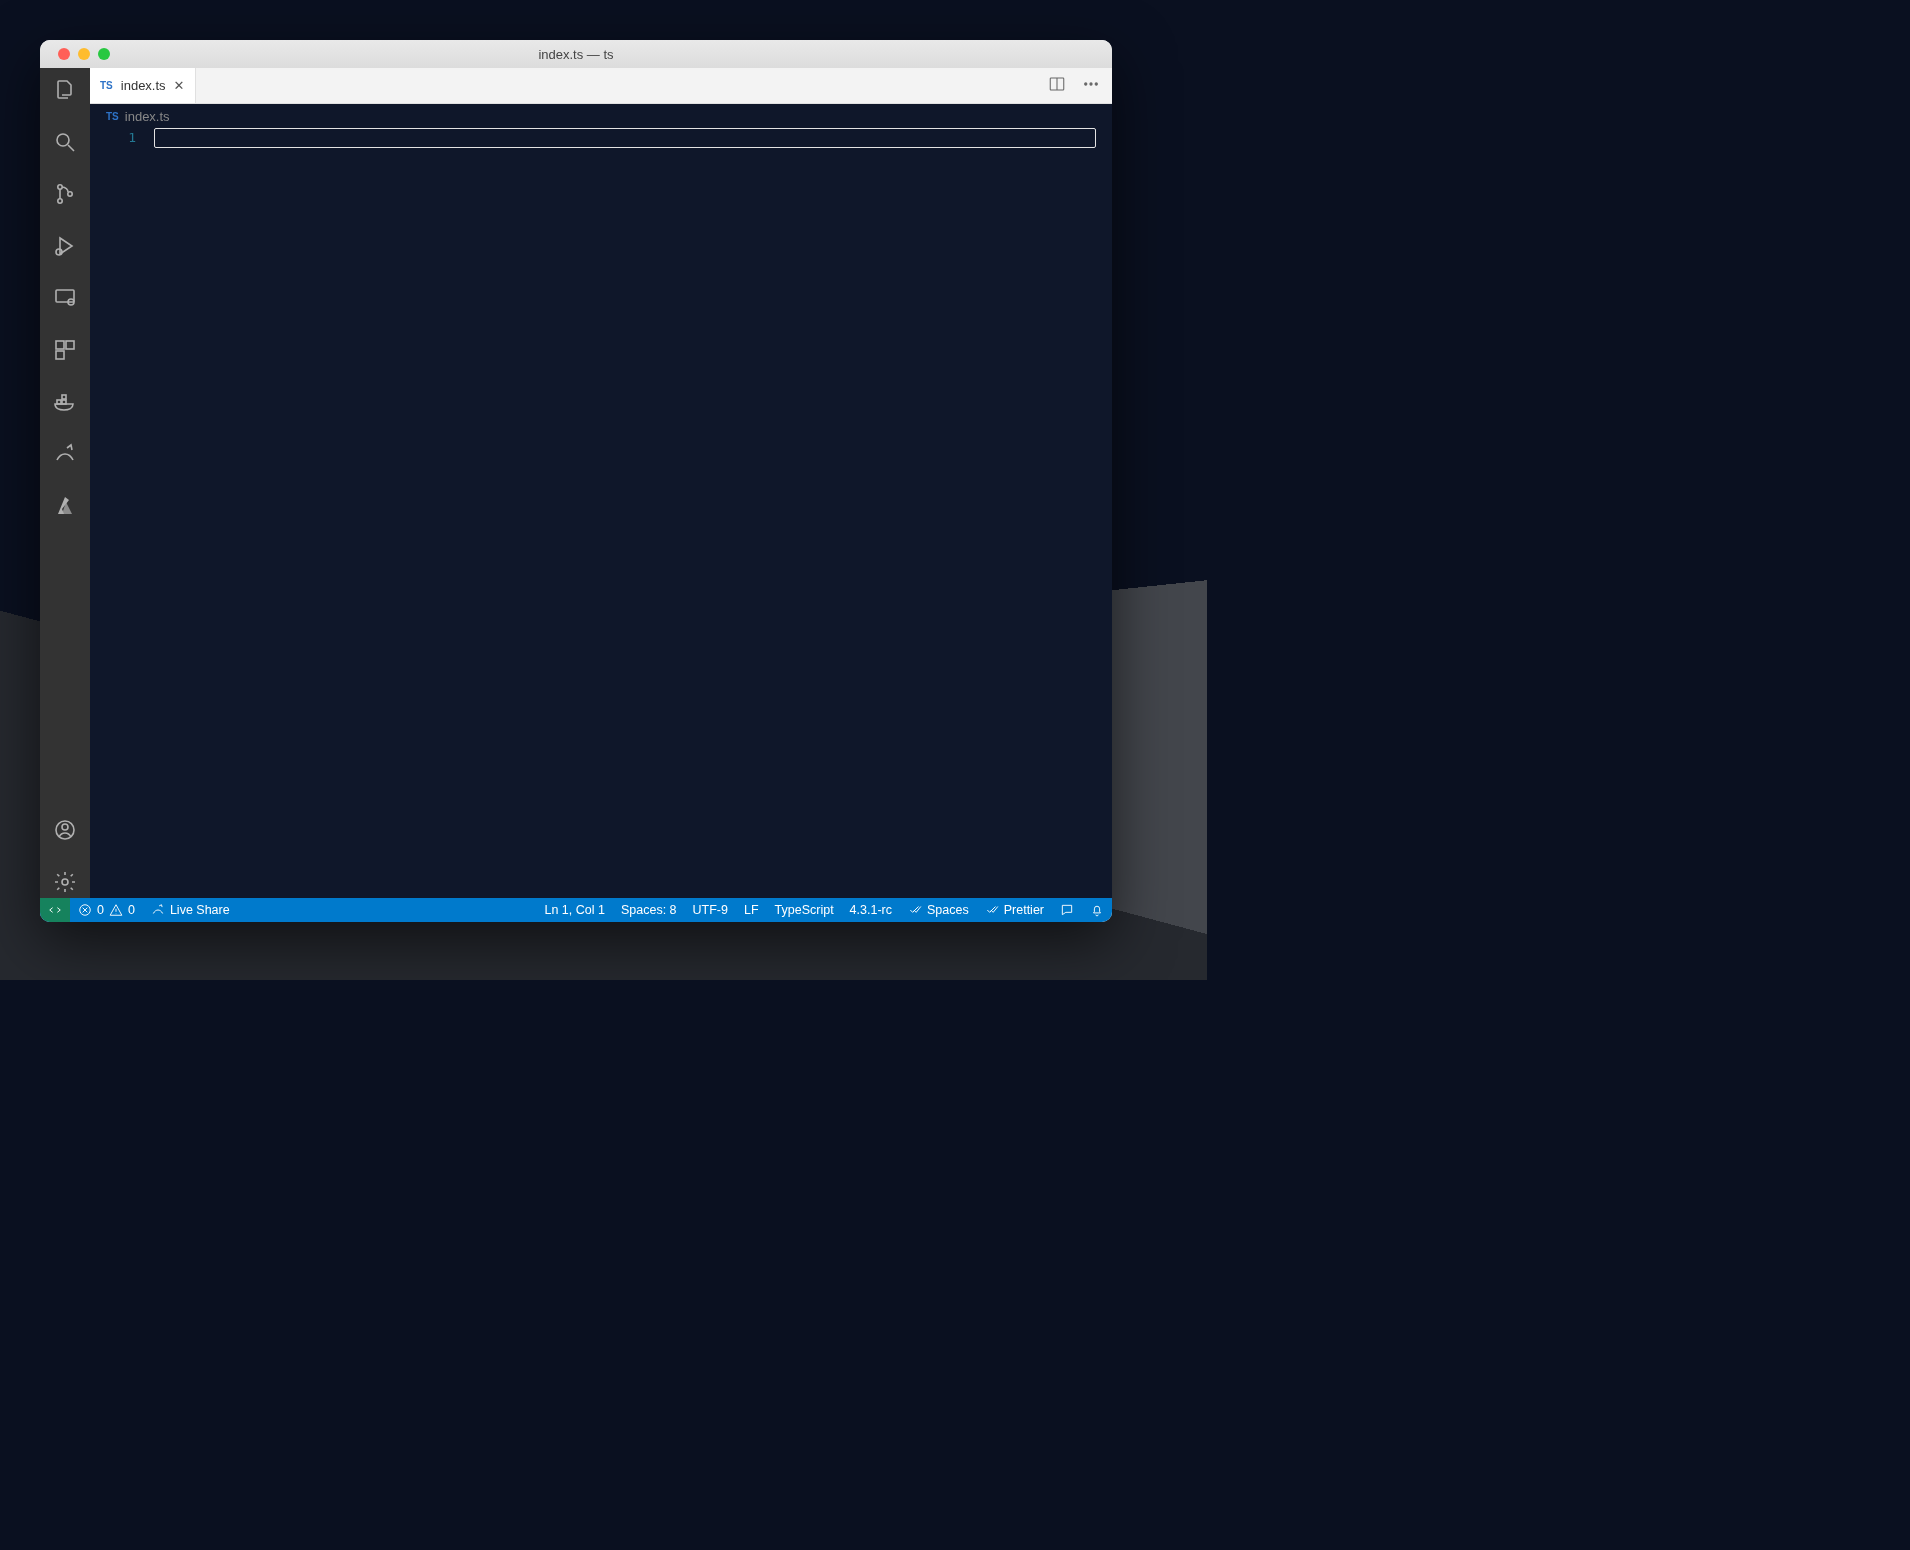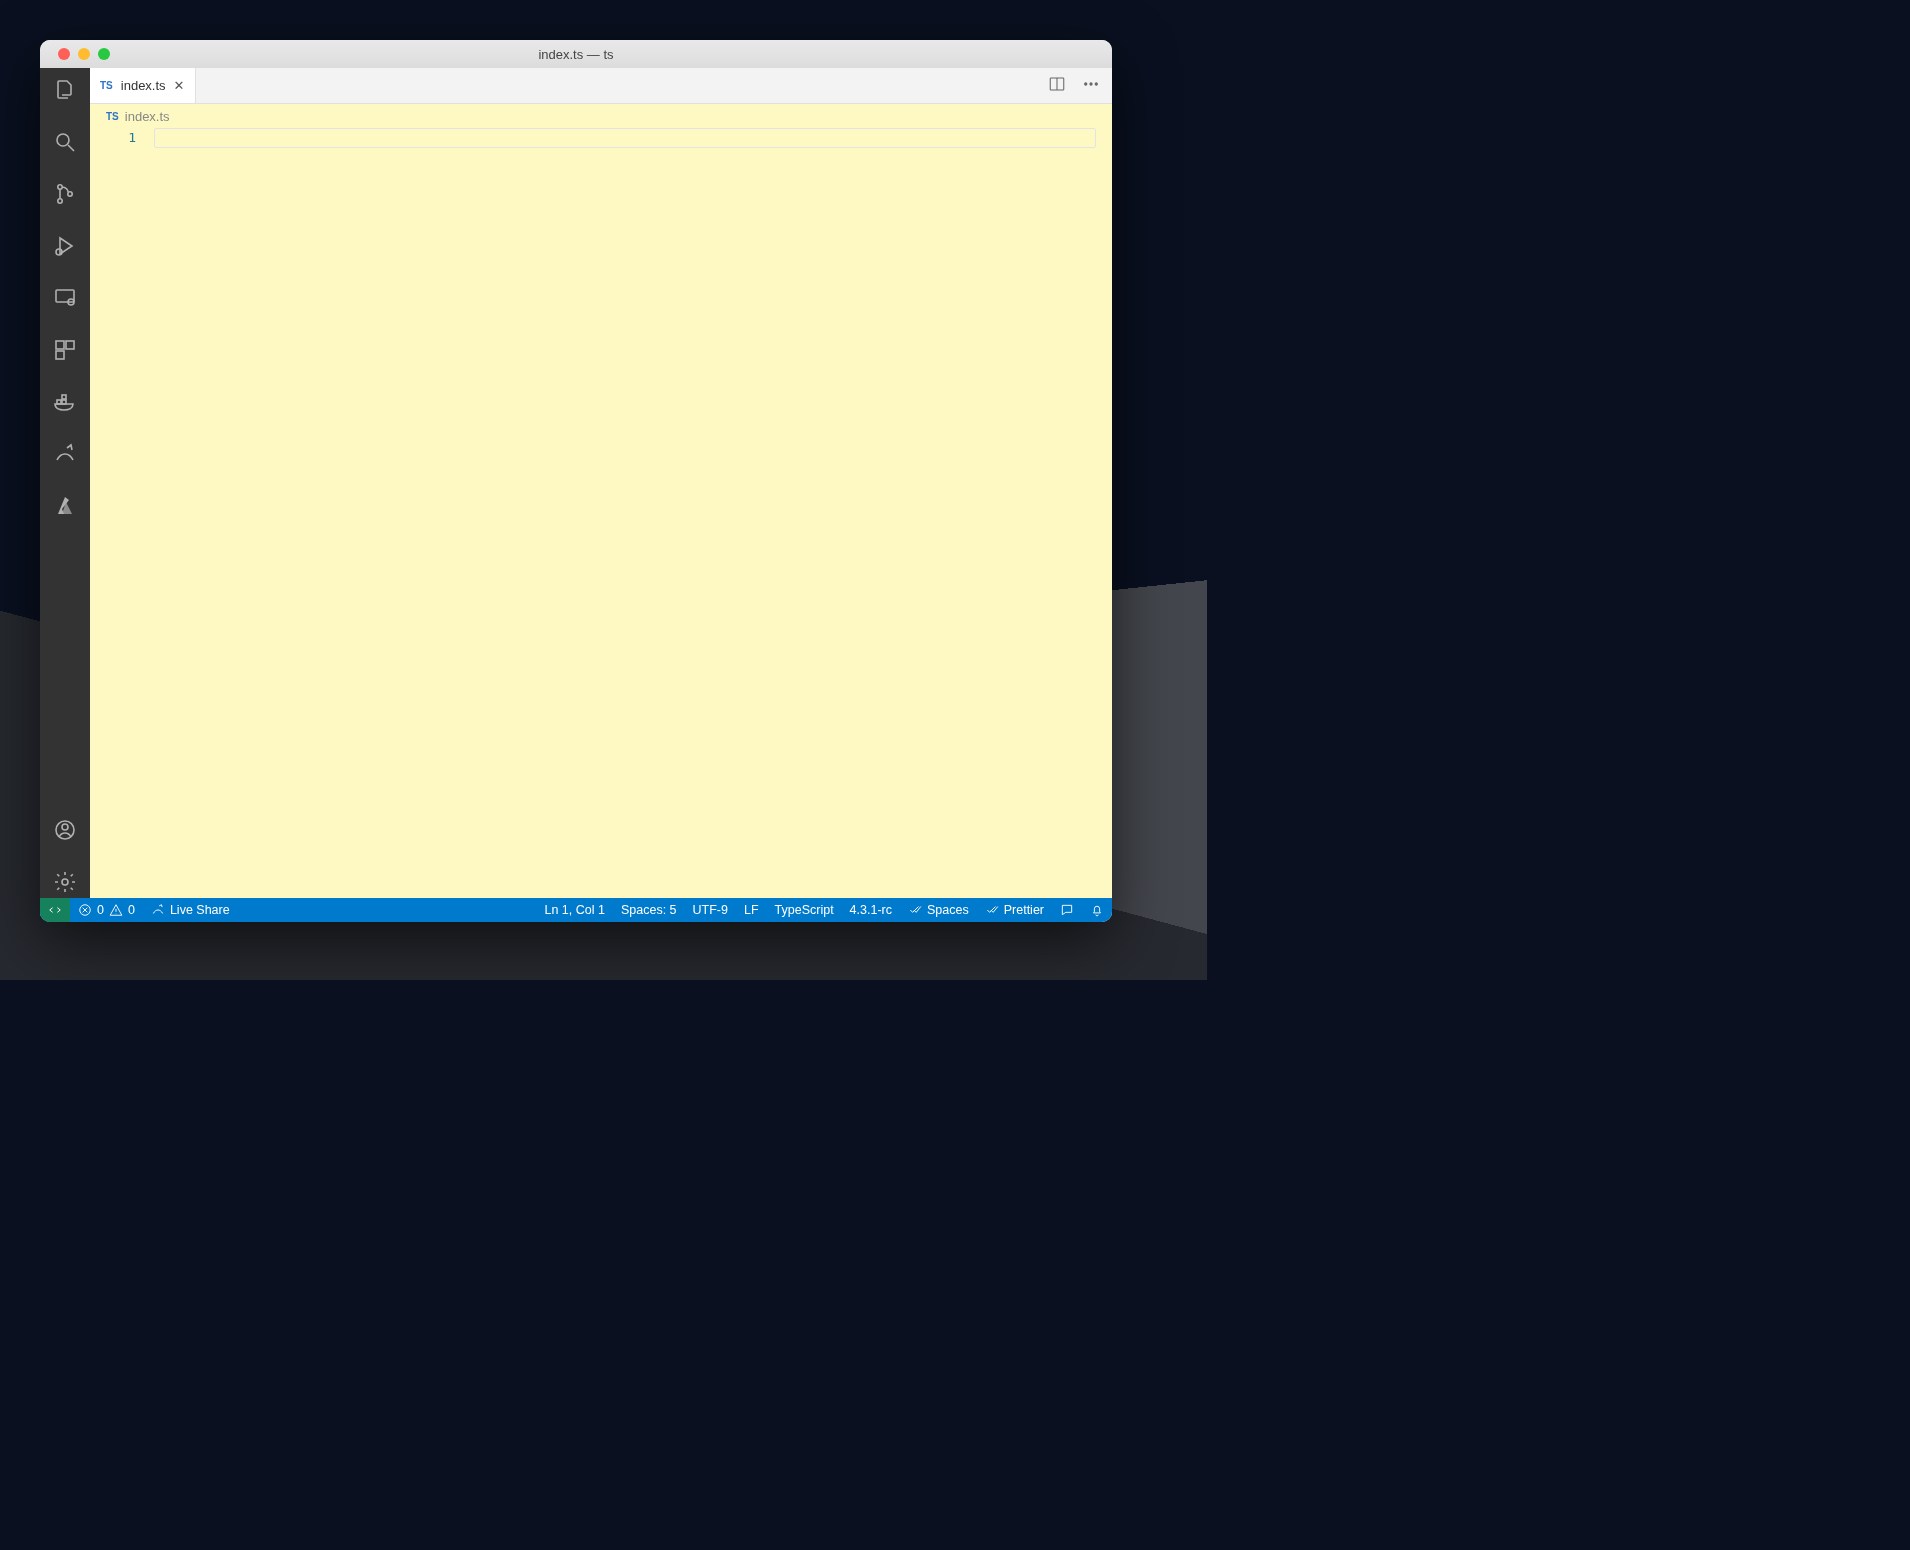--- a/index.html
+++ b/index.html
@@ -73,21 +73,21 @@
     align-items: center;
     padding-top: 10px;
     gap: 24px;
   }
   .activitybar .spacer { flex: 1; }
   .activitybar svg { width: 24px; height: 24px; stroke: #b0b0b0; fill: none; stroke-width: 1.6; }
   .editor-area {
     flex: 1;
     display: flex;
     flex-direction: column;
-    background: #fef9c3;
+    background: #0f172a;
     min-width: 0;
   }
   .tabrow {
     height: 36px;
     background: #f3f3f3;
     display: flex;
     align-items: stretch;
     border-bottom: 1px solid #e0e0e0;
   }
   .tab {
@@ -338,21 +338,21 @@
           <path d="M4 18c4-8 12-8 16 0"></path>
           <path d="M14 5l4-2 1 4"></path>
         </svg>
       <span>Live Share</span>
     </div>
     <div class="sb-spacer"></div>
     <div class="seg">
         <span>Ln 1, Col 1</span>
       </div>
     <div class="seg">
-        <span>Spaces: 5</span>
+        <span>Spaces: 8</span>
       </div>
     <div class="seg">
         <span>UTF-9</span>
       </div>
     <div class="seg">
         <span>LF</span>
       </div>
     <div class="seg">
         <span>TypeScript</span>
       </div>

